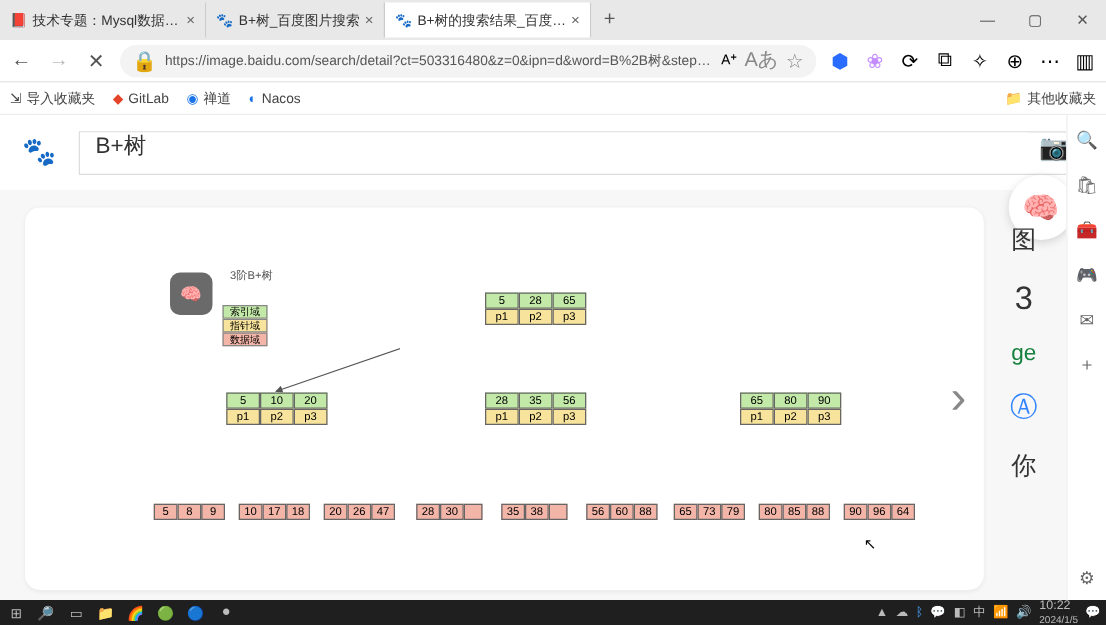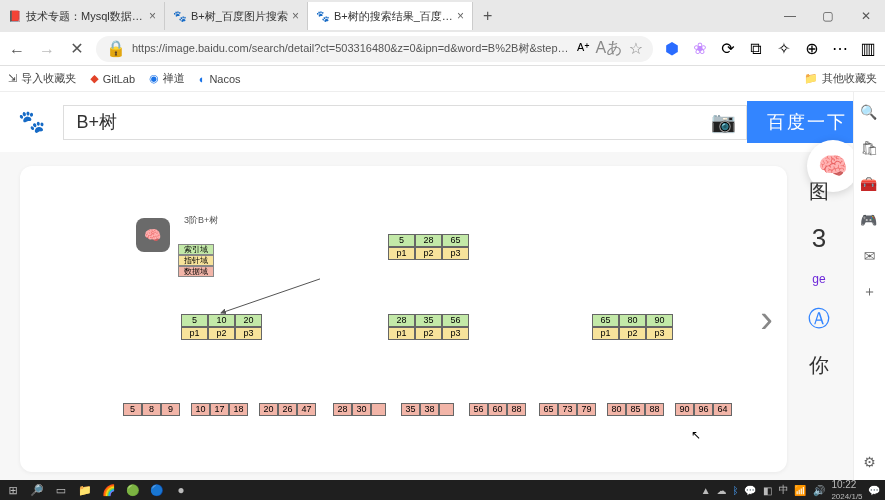--- a/index.html
+++ b/index.html
@@ -22,21 +22,21 @@
 .bmbar{height:26px;background:#fff;display:flex;align-items:center;padding:0 8px;gap:14px;font-size:11px;color:#444;border-bottom:1px solid #eee}
 .bm{display:flex;align-items:center;gap:4px}
 .bm-folder{margin-left:auto}
 .page{position:absolute;top:92px;left:0;right:0;bottom:20px;background:#f7f7f7}
 .searchrow{height:60px;display:flex;align-items:center;padding:0 18px;gap:0;background:#fff}
 .logo{display:flex;align-items:center;gap:2px;margin-right:18px}
 .paw{color:#2a6cff;font-weight:900;font-size:22px}
 .logotext{display:flex;align-items:center;font-weight:700}
 .lt-blue{color:#2a6cff;font-size:22px}
 .lt-red{color:#e63b2e;font-size:22px;margin-left:6px}
-.sbox{flex:1;display:flex;align-items:center;height:35px;border:1px solid #ddd;border-radius:0;background:#fff}
+.sbox{flex:1;display:flex;align-items:flex-start;height:35px;border:1px solid #ddd;border-radius:0;background:#fff}
 .sinput{flex:1;border:none;outline:none;font-size:18px;color:#333;padding:0 12px}
 .cam{width:44px;display:flex;align-items:center;justify-content:center;color:#888;font-size:20px}
 .sbtn{width:120px;height:42px;background:#3385ff;color:#fff;display:flex;align-items:center;justify-content:center;font-size:18px;letter-spacing:2px}
 .aibubble{position:absolute;right:26px;top:48px;width:52px;height:52px;border-radius:26px;background:#fff;box-shadow:0 2px 8px rgba(0,0,0,.15);display:flex;align-items:center;justify-content:center;font-size:24px}
 .content{position:absolute;top:74px;left:20px;right:52px;bottom:8px;display:flex;gap:18px}
 .imgcard{flex:1;background:#fff;border-radius:12px;box-shadow:0 1px 4px rgba(0,0,0,.06);position:relative;overflow:hidden}
 .nextbtn{position:absolute;right:14px;top:50%;transform:translateY(-50%);font-size:38px;color:#888;cursor:pointer}
 .side{width:28px;display:flex;flex-direction:column;gap:18px;font-size:20px;color:#333;padding-top:12px}
 .side div{text-align:center}
 
@@ -135,21 +135,20 @@
 
 <div class="page">
   <div class="searchrow">
     <div class="logo">
       <span class="paw">🐾</span>
     </div>
     <div class="sbox">
       <input class="sinput" value="B+树" style="">
       <div class="cam">📷</div>
     </div>
-    <div class="sbtn">百度一下</div>
   </div>
   <div class="aibubble">🧠</div>
 
   <div class="content">
     <div class="imgcard">
       <div class="diagram">
         <div class="brainbox">🧠</div>
         <div class="dtitle">3阶B+树</div>
         <div class="legend">
           <div class="lg1">索引域</div>
@@ -286,21 +285,21 @@
             <div class="cell leaf" style="min-width:19px">64</div>
           </div>
 
         <div class="wm"></div>
       </div>
       <div class="nextbtn">›</div>
     </div>
     <div class="side">
       <div>图</div>
       <div style="font-size:26px">3</div>
-      <div style="font-size:12px;color:#6d28d9">ge</div>
+      <div style="font-size:18px;color:#15803d">ge</div>
       <div style="color:#3385ff;font-size:22px">Ⓐ</div>
       <div>你</div>
     </div>
   </div>
 </div>
 
 <div class="edgepanel">
   <div>🔍</div>
   <div>🛍</div>
   <div>🧰</div>

